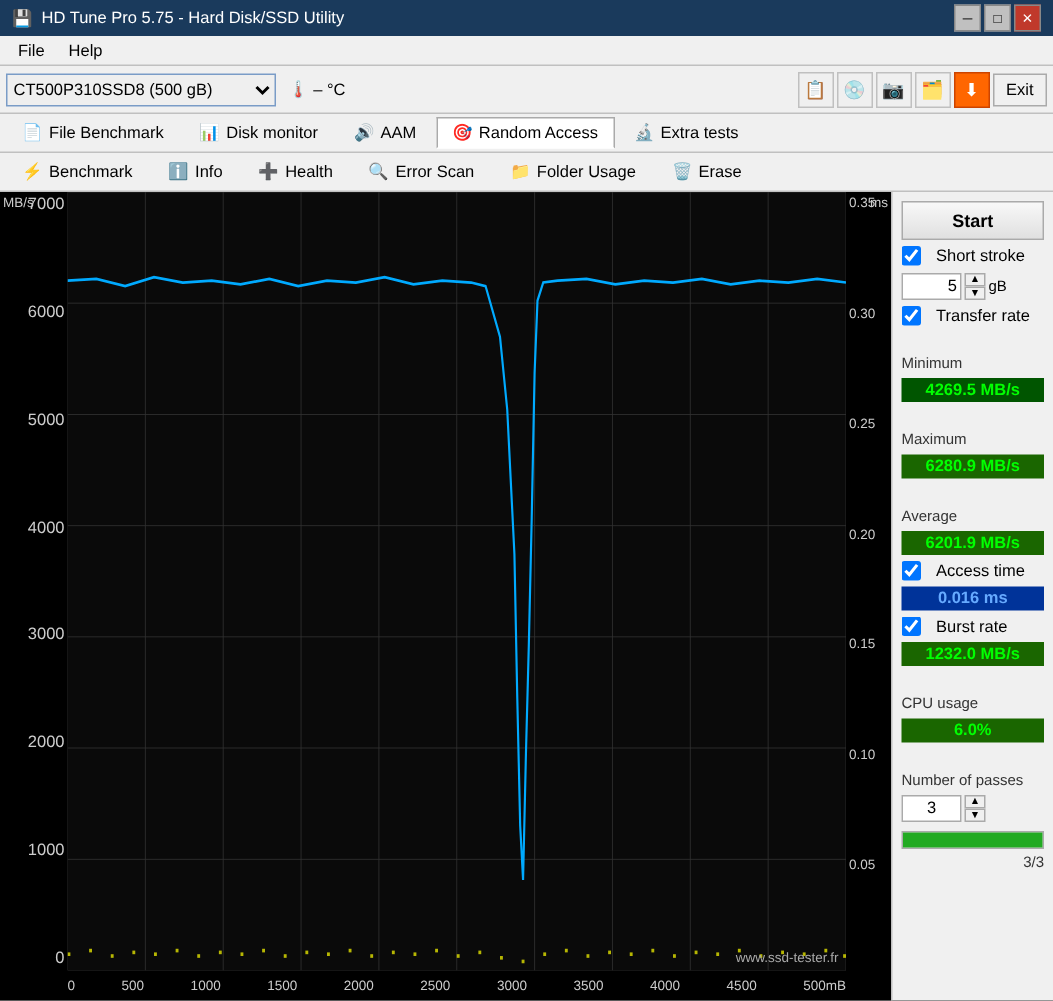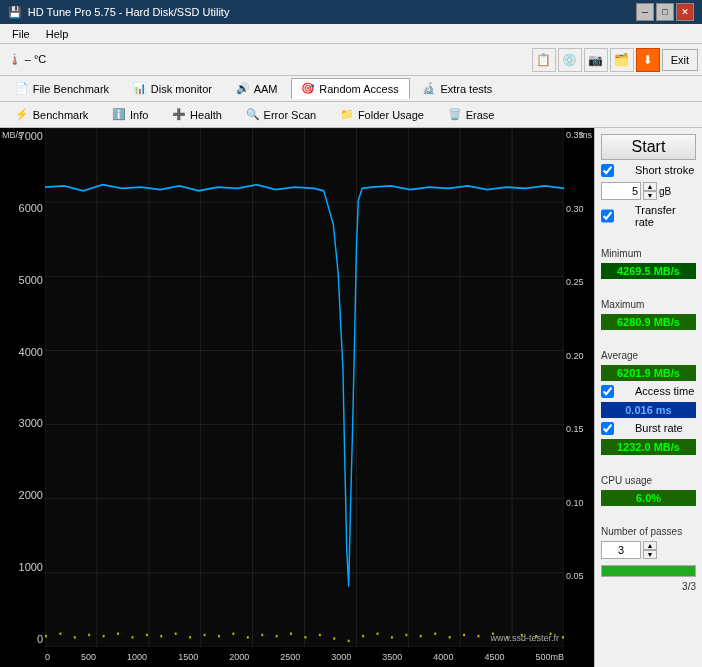--- a/index.html
+++ b/index.html
@@ -49,27 +49,27 @@
     
     .axis-label-left { position: absolute; left: 2px; top: 2px; color: #ccc; font-size: 9px; }
     .axis-label-right { position: absolute; right: 2px; top: 2px; color: #ccc; font-size: 9px; }
 
     
     .grid-line { stroke: #333; stroke-width: 0.5; }
 
     
     .right-panel { width: 108px; background: #f0f0f0; border-left: 1px solid #c0c0c0; padding: 6px; display: flex; flex-direction: column; gap: 4px; overflow-y: auto; }
 
-    .start-btn { width: 100%; height: 26px; background: linear-gradient(to bottom, #f8f8f8, #e0e0e0); border: 1px solid #aaa; cursor: pointer; font-size: 16px; font-weight: normal; }
+    .start-btn { width: 100%; height: 26px; background: linear-gradient(to bottom, #f8f8f8, #e0e0e0); border: 1px solid #aaa; cursor: pointer; font-size: 12px; font-weight: bold; }
 
     .radio-group { display: flex; flex-direction: column; gap: 2px; }
     .radio-item { display: flex; align-items: center; gap: 3px; font-size: 11px; }
     .radio-item input { margin: 0; }
 
-    .checkbox-item { display: flex; gap: 21px; font-size: 11px; }
+    .checkbox-item { display: flex; align-items: center; gap: 10px; font-size: 11px; }
     .checkbox-item input { margin: 0; }
 
     .spinbox-row { display: flex; align-items: center; gap: 2px; margin-top: 1px; }
     .spinbox { width: 40px; height: 18px; font-size: 11px; border: 1px solid #aaa; text-align: right; padding-right: 2px; }
     .spin-btn { width: 14px; height: 9px; background: #f0f0f0; border: 1px solid #aaa; font-size: 7px; display: flex; align-items: center; justify-content: center; cursor: pointer; line-height: 1; }
     .spin-buttons { display: flex; flex-direction: column; }
     .unit-label { font-size: 10px; }
 
     .stat-box { background: #1a6600; color: #00ff00; text-align: center; font-size: 11px; font-weight: bold; padding: 2px 2px; width: 100%; }
     .stat-box.blue-val { background: #003399; color: #66aaff; }
@@ -100,20 +100,23 @@
     <div class="title-btn" style="background:#c0392b;color:white;">✕</div>
   </div>
 </div>
 
 <div class="menu-bar">
   <span class="menu-item">File</span>
   <span class="menu-item">Help</span>
 </div>
 
 <div class="toolbar">
+  <select class="drive-select">
+    <option>CT500P310SSD8 (500 gB)</option>
+  </select>
   <span class="temp-label">🌡️ <span>– °C</span></span>
   <div class="toolbar-icons">
     <div class="toolbar-icon">📋</div>
     <div class="toolbar-icon">💿</div>
     <div class="toolbar-icon">📷</div>
     <div class="toolbar-icon">🗂️</div>
     <div class="toolbar-icon orange">⬇</div>
     <button class="exit-btn">Exit</button>
   </div>
 </div>

